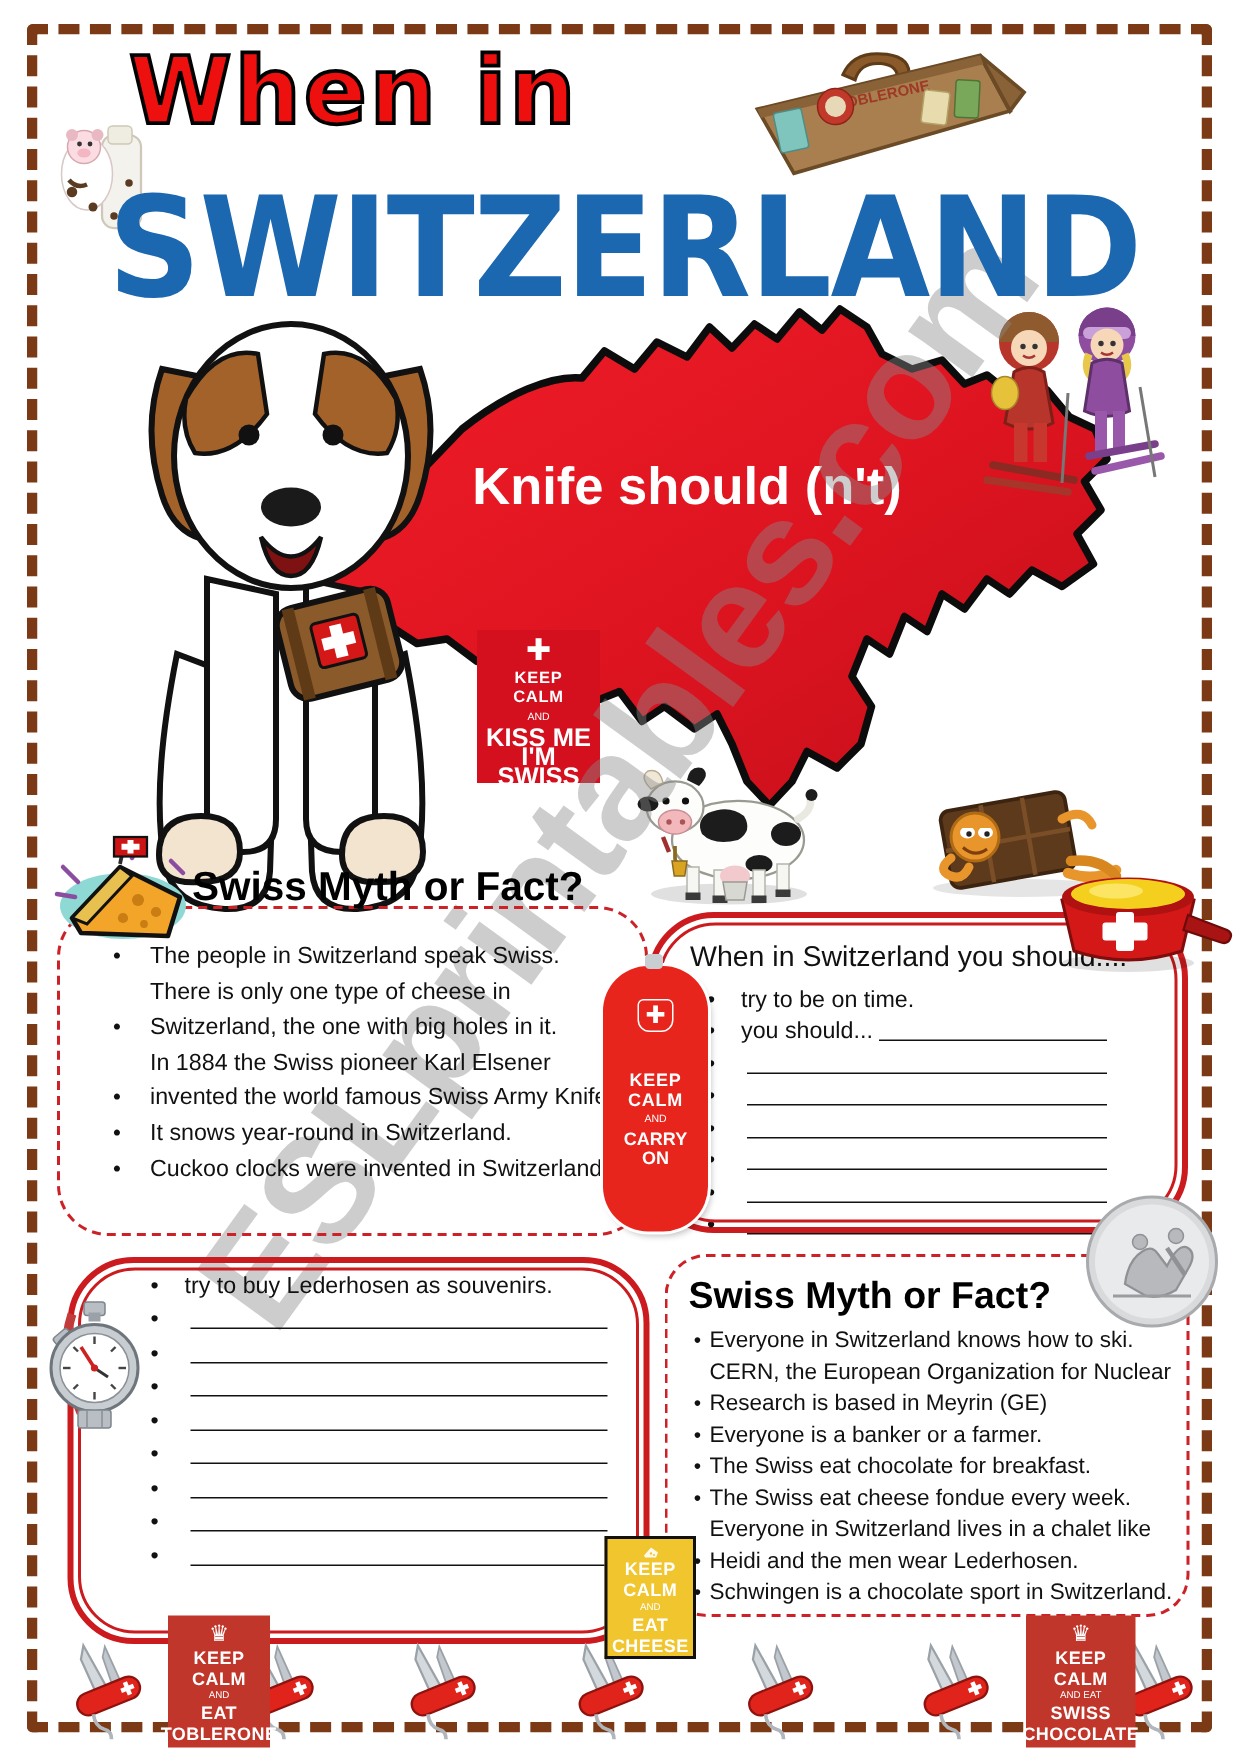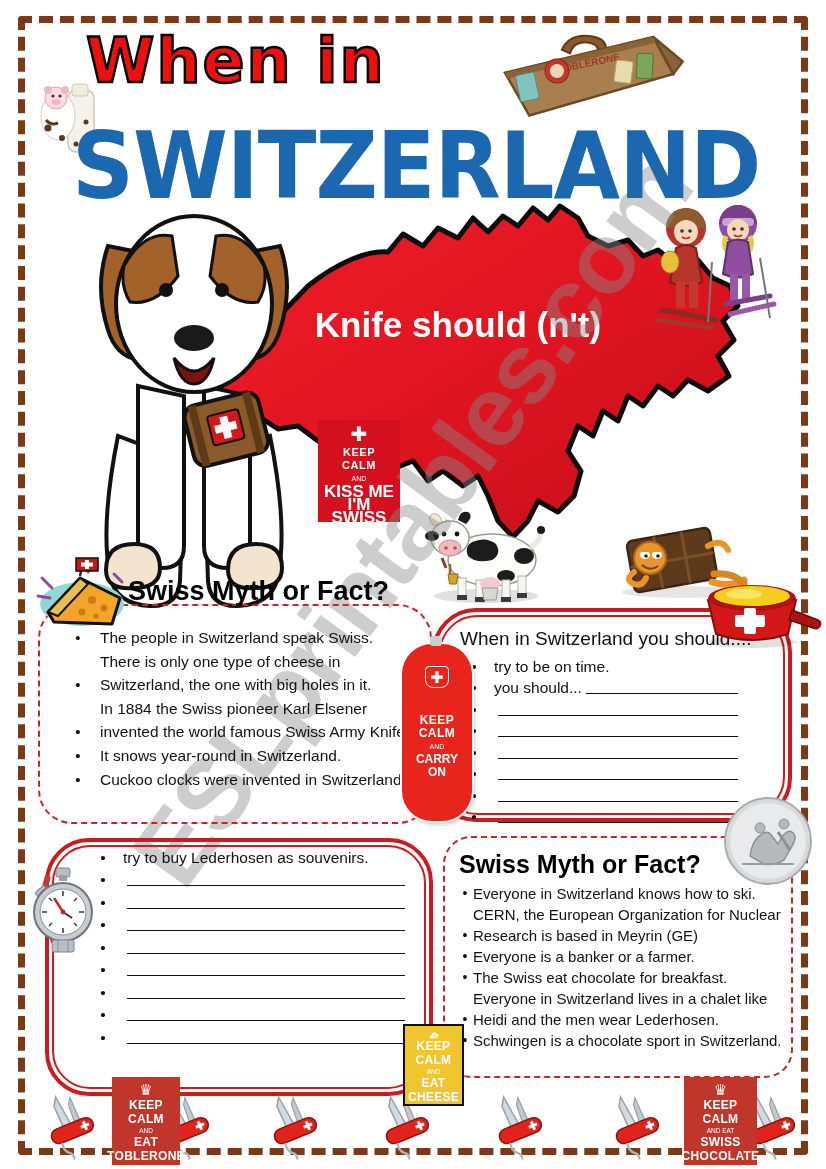--- a/index.html
+++ b/index.html
@@ -454,20 +454,23 @@
       <li>
         <span class="itxt">CERN, the European Organization for Nuclear Research is based in Meyrin (GE)</span>
       </li>
       <li>
         <span class="itxt">Everyone is a banker or a farmer.</span>
       </li>
       <li>
         <span class="itxt">The Swiss eat chocolate for breakfast.</span>
       </li>
       <li>
+        <span class="itxt">The Swiss eat cheese fondue every week.</span>
+      </li>
+      <li>
         <span class="itxt">Everyone in Switzerland lives in a chalet like Heidi and the men wear Lederhosen.</span>
       </li>
       <li>
         <span class="itxt">Schwingen is a chocolate sport in Switzerland.</span>
       </li>
     </ul>
 </div>
 
 <div class="abs z8" style="left:722px;top:794px;">
 <svg width="92" height="94" viewBox="0 0 92 94">

